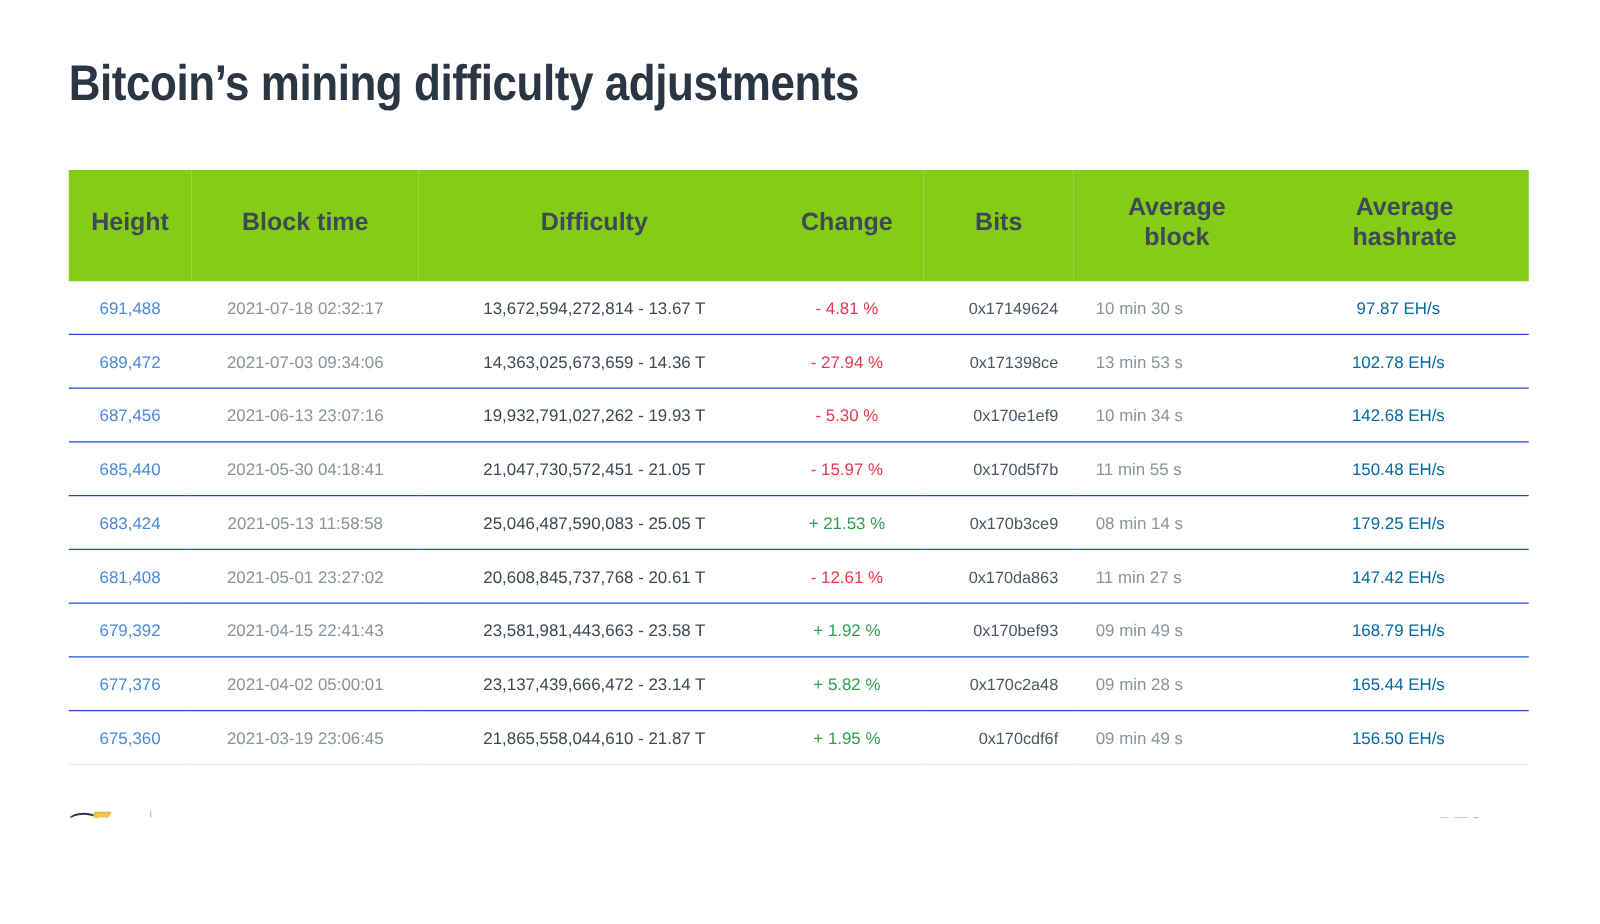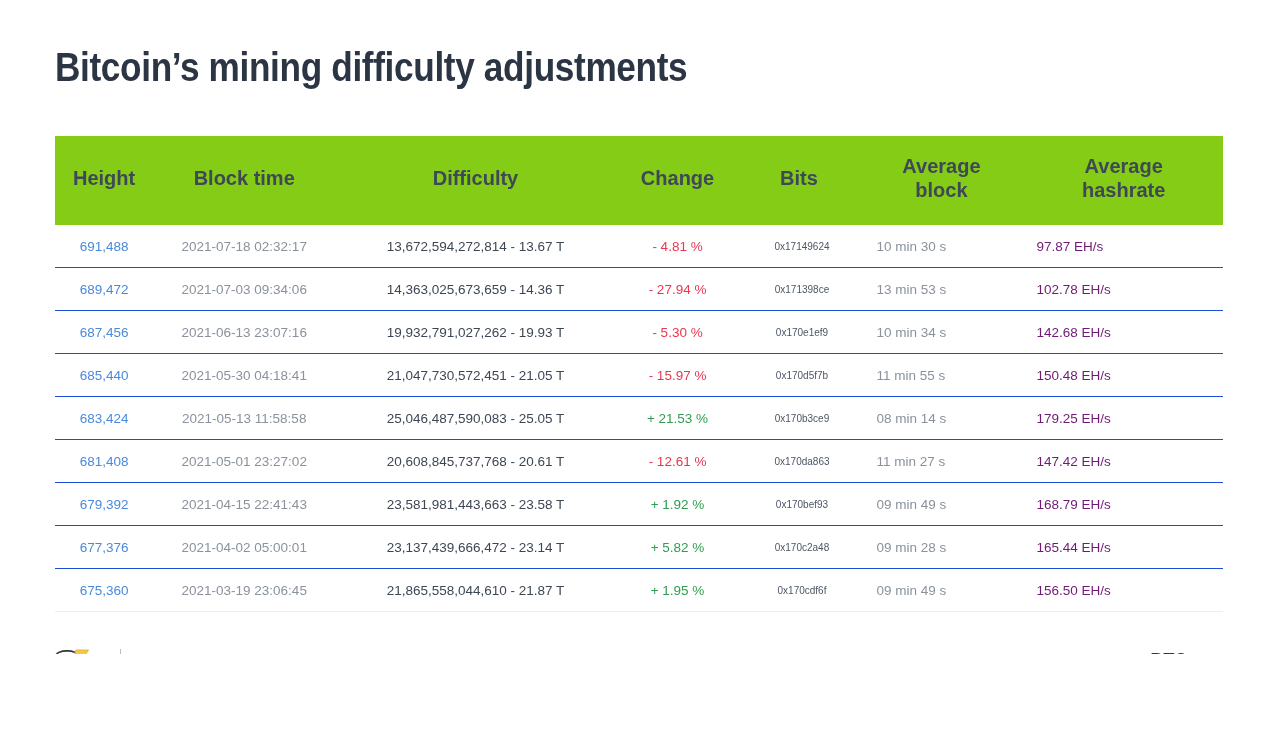--- a/index.html
+++ b/index.html
@@ -111,32 +111,32 @@
   }
   td.cell-change {
     text-align: center;
     font-size: 13.5px;
   }
   td.cell-change.neg { color: #e8384f; }
   td.cell-change.pos { color: #2f9e4f; }
 
   td.cell-bits {
     color: #4c5664;
-    text-align: center;
+    text-align: right;
     padding-left: 18px;
-    font-size: 10px;
+    font-size: 13px;
   }
   td.cell-avgblock {
     color: #8a929c;
     text-align: left;
     padding-left: 18px;
   }
   td.cell-hashrate {
-    color: #701a75;
-    text-align: left;
+    color: #0369a1;
+    text-align: center;
     padding-right: 22px;
   }
 
   
   .footer {
     position: absolute;
     left: 0;
     top: 636px;
     width: 1280px;
     height: 60px;

